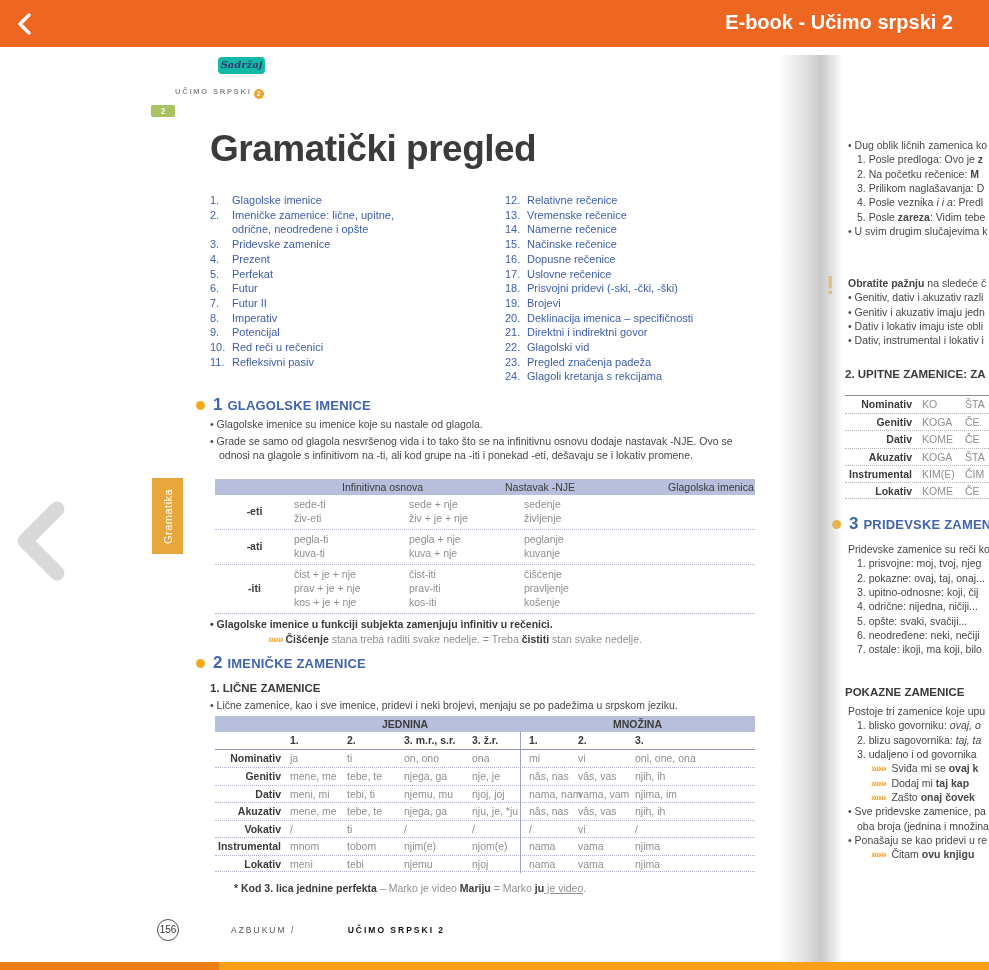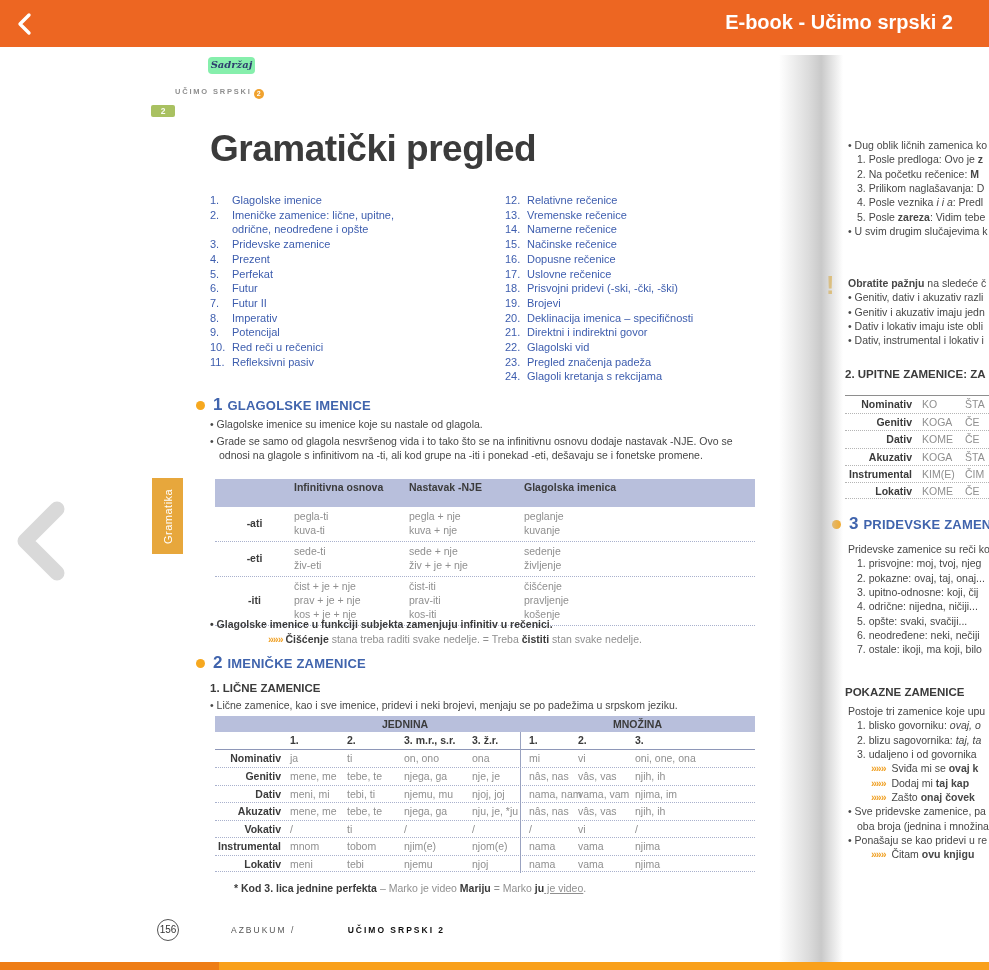--- a/index.html
+++ b/index.html
@@ -20,21 +20,21 @@
   .progress .fill { position:absolute; left:0; top:0; width:219px; height:8px; background:#ee7d16; }
   .progress .track { position:absolute; left:219px; top:0; width:770px; height:8px; background:#f9a01b; }
   
   .gutter {
     position:absolute; left:779px; top:55px; width:64px; height:907px; pointer-events:none; z-index:3;
     background:linear-gradient(to right, rgba(255,255,255,0) 0%, #dcdcdc 46%, #c9c9c9 66%, rgba(255,255,255,0) 100%);
   }
   .rpage { position:absolute; left:832px; top:55px; width:170px; height:907px; background:#ffffff; overflow:visible; z-index:2; }
   
   .sadrzaj {
-    position:absolute; left:208px; top:57px; width:47px; height:17px; background:#86efac; border-radius:4px;
+    position:absolute; left:218px; top:57px; width:47px; height:17px; background:#14b8a6; border-radius:4px;
     color:#2e3e6e; font-family:"DejaVu Serif", serif; font-style:italic; font-weight:bold; font-size:10px;
     text-align:center; line-height:16px; cursor:pointer;
   }
   .brand { position:absolute; left:175px; top:87px; font-size:7.5px; font-weight:bold; letter-spacing:1.8px; color:#8f8f8f; white-space:nowrap; }
   .brand .num {
     display:inline-block; width:10px; height:10px; margin-left:2px; border-radius:50%; background:#f0a22e;
     color:#ffffff; font-size:7px; letter-spacing:0; text-align:center; line-height:10px; vertical-align:-2px;
   }
   .levelbadge {
     position:absolute; left:151px; top:105px; width:24px; height:12px; background:#a9c161; border-radius:2px;
@@ -56,21 +56,21 @@
   
   .para { position:absolute; font-size:10.5px; color:#474747; line-height:14.3px; }
   .hang { padding-left:9px; text-indent:-9px; }
   .boldline { font-weight:bold; color:#3b3b3b; }
   .graytxt { color:#8f8f8f; }
   .darkb { color:#3b3b3b; font-weight:bold; }
   .arrow { color:#f0a228; font-weight:bold; letter-spacing:-1px; margin-right:3px; }
   .uline { text-decoration:underline; }
   
   .t1 { position:absolute; left:215px; top:479px; width:540px; font-size:10.5px; }
-  .t1head { display:grid; grid-template-columns:75px 115px 115px 235px; background:#b8bfdc; height:28px; line-height:16px; font-weight:bold; color:#3b3b3b; }
+  .t1head { display:grid; grid-template-columns:75px 115px 115px 235px; background:#b8bfdc; height:16px; line-height:16px; font-weight:normal; color:#3b3b3b;gap:48px; }
   .t1head > div { padding-left:4px; }
   .t1row { display:grid; grid-template-columns:75px 115px 115px 235px; padding:3px 0 4px 0; color:#8f8f8f; line-height:13.6px; }
   .t1row + .t1row { border-top:1px dotted #a9b1cd; }
   .t1 .rows { border-bottom:1px dotted #a9b1cd; }
   .t1c { white-space:pre-line; padding-left:4px; }
   .t1suf { font-weight:bold; color:#3b3b3b; text-align:center; align-self:center; white-space:nowrap; }
   
   .t2 { position:absolute; left:215px; top:716px; width:540px; font-size:10.5px; }
   .t2group { display:grid; grid-template-columns:75px 230px 235px; background:#b8bfdc; height:16px; line-height:16px; font-weight:bold; color:#3b3b3b; text-align:center; }
   .t2row { display:grid; grid-template-columns:75px 57px 57px 68px 48px 58px 57px 120px; height:17.5px; line-height:17.5px; color:#8f8f8f; white-space:nowrap; }
@@ -258,49 +258,49 @@
           <span class="toc-label">Glagoli kretanja s rekcijama</span>
         </div>
       </div>
 
     <div class="sechead" style="left:196px; top:395px;">
       <div class="secdot"></div>
       <span class="secnum">1</span>
       <span class="sectitle">GLAGOLSKE IMENICE</span>
     </div>
     <div class="para nowrap" style="left:210px; top:417px;">• Glagolske imenice su imenice koje su nastale od glagola.</div>
-    <div class="para hang" style="left:210px; top:434px; width:556px;">• Grade se samo od glagola nesvršenog vida i to tako što se na infinitivnu osnovu dodaje nastavak -NJE. Ovo se odnosi na glagole s infinitivom na -ti, ali kod grupe na -iti i ponekad -eti, dešavaju se i fonetske promene.</div>
+    <div class="para hang" style="left:210px; top:434px; width:556px;">• Grade se samo od glagola nesvršenog vida i to tako što se na infinitivnu osnovu dodaje nastavak -NJE. Ovo se odnosi na glagole s infinitivom na -ti, ali kod grupe na -iti i ponekad -eti, dešavaju se i lokativ promene.</div>
 
     <div class="t1">
       <div class="t1head">
         <div></div>
         <div>Infinitivna osnova</div>
         <div>Nastavak -NJE</div>
         <div>Glagolska imenica</div>
       </div>
       <div class="rows">
+
+          <div class="t1row">
+            <div class="t1c t1suf">-eti</div>
+            <div class="t1c">sede-ti
+živ-eti</div>
+            <div class="t1c">sede + nje
+živ + je + nje</div>
+            <div class="t1c">sedenje
+življenje</div>
+          </div>
 
           <div class="t1row">
             <div class="t1c t1suf">-ati</div>
             <div class="t1c">pegla-ti
 kuva-ti</div>
             <div class="t1c">pegla + nje
 kuva + nje</div>
             <div class="t1c">peglanje
 kuvanje</div>
-          </div>
-
-          <div class="t1row">
-            <div class="t1c t1suf">-eti</div>
-            <div class="t1c">sede-ti
-živ-eti</div>
-            <div class="t1c">sede + nje
-živ + je + nje</div>
-            <div class="t1c">sedenje
-življenje</div>
           </div>
 
           <div class="t1row">
             <div class="t1c t1suf">-iti</div>
             <div class="t1c">čist + je + nje
 prav + je + nje
 kos + je + nje</div>
             <div class="t1c">čist-iti
 prav-iti
 kos-iti</div>

